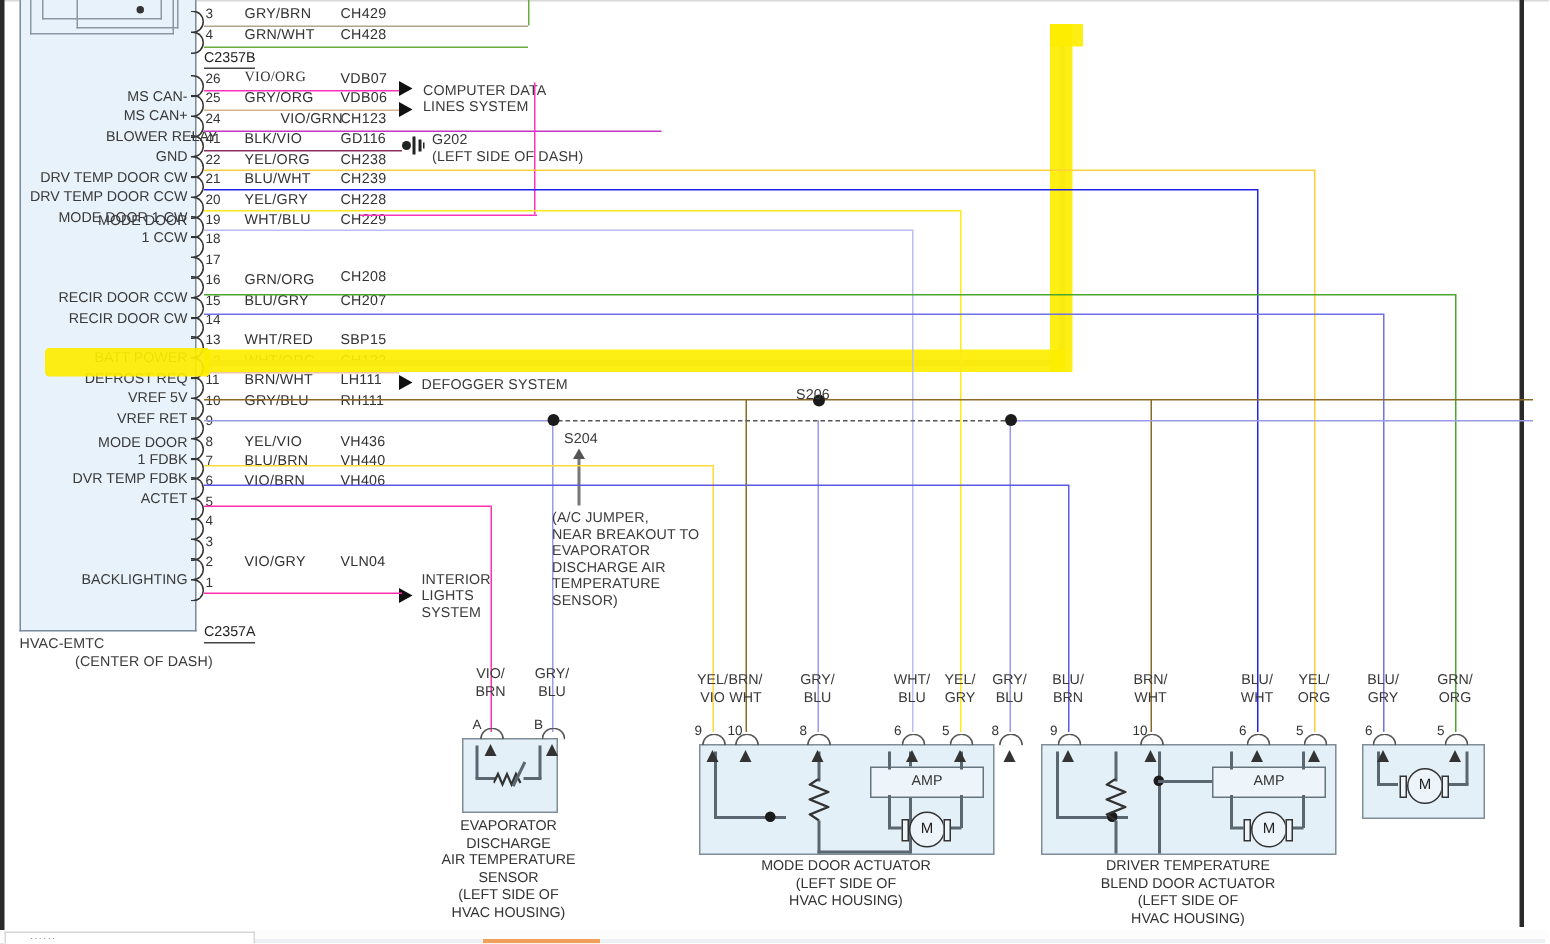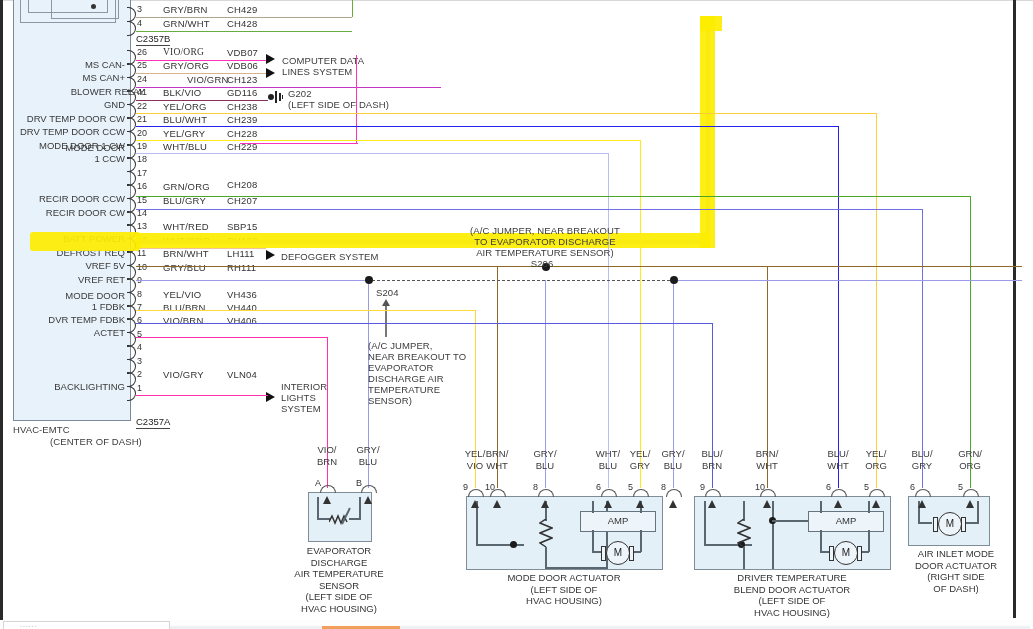--- a/index.html
+++ b/index.html
@@ -286,23 +286,20 @@
   <div class="hline" style="left:676px;top:280px;width:346px;border-color:#9a9ae8;"></div>
   <div class="vline" style="left:368px;top:280px;height:208px;border-color:#9a9ae8;"></div>
   <div class="vline" style="left:545px;top:280px;height:208px;border-color:#9a9ae8;"></div>
   <div class="vline" style="left:673px;top:280px;height:208px;border-color:#9a9ae8;"></div>
 
   <div class="sdot" style="left:365px;top:276px;"></div>
   <div class="sdot" style="left:542px;top:263px;"></div>
   <div class="sdot" style="left:670px;top:276px;"></div>
 
   <div class="txt" style="left:376px;top:287px;">S204</div>
-  <div class="txt c" style="left:455px;top:225px;width:180px;">(A/C JUMPER, NEAR BREAKOUT
-TO EVAPORATOR DISCHARGE
-AIR TEMPERATURE SENSOR)</div>
   <div class="txt c" style="left:505px;top:258px;width:74px;">S206</div>
   <div class="txt" style="left:368px;top:340px;">(A/C JUMPER,
 NEAR BREAKOUT TO
 EVAPORATOR
 DISCHARGE AIR
 TEMPERATURE
 SENSOR)</div>
   <div class="abs" style="left:385px;top:305px;width:1.6px;height:32px;background:#777;"></div>
   <div class="arwup" style="left:382px;top:299px;"></div>
 
@@ -392,24 +389,20 @@
 
   <div class="comp" style="left:908px;top:496px;width:80px;height:48px;">
     <div class="ilink" style="left:9px;top:4px;width:1.6px;height:22px;"></div>
     <div class="ilink" style="left:68px;top:4px;width:1.6px;height:22px;"></div>
     <div class="ilink" style="left:9px;top:25px;width:14px;height:1.6px;"></div>
     <div class="ilink" style="left:56px;top:25px;width:14px;height:1.6px;"></div>
     <div class="motor" style="left:29px;top:15px;">M</div>
     <div class="motorBar" style="left:24px;top:20px;"></div>
     <div class="motorBar" style="left:52px;top:20px;"></div>
   </div>
-  <div class="compLbl" style="left:908px;top:548px;width:96px;">AIR INLET MODE
-DOOR ACTUATOR
-(RIGHT SIDE
-OF DASH)</div>
 
   <div class="abs" id="pinLayer" style="left:0;top:0;width:1033px;height:629px;">
       <div class="wirelbl" style="left: 297px; top: 444px; width: 60px;">VIO/
 BRN</div>
       <div class="pinDigit" style="left: 315px; top: 478px;">A</div>
       <div class="pinCurve" style="left: 320px; top: 485px;"></div>
       <div class="pinArrow" style="left: 323px; top: 496px;"></div>
       <div class="wirelbl" style="left: 338px; top: 444px; width: 60px;">GRY/
 BLU</div>
       <div class="pinDigit" style="left: 356px; top: 478px;">B</div>

